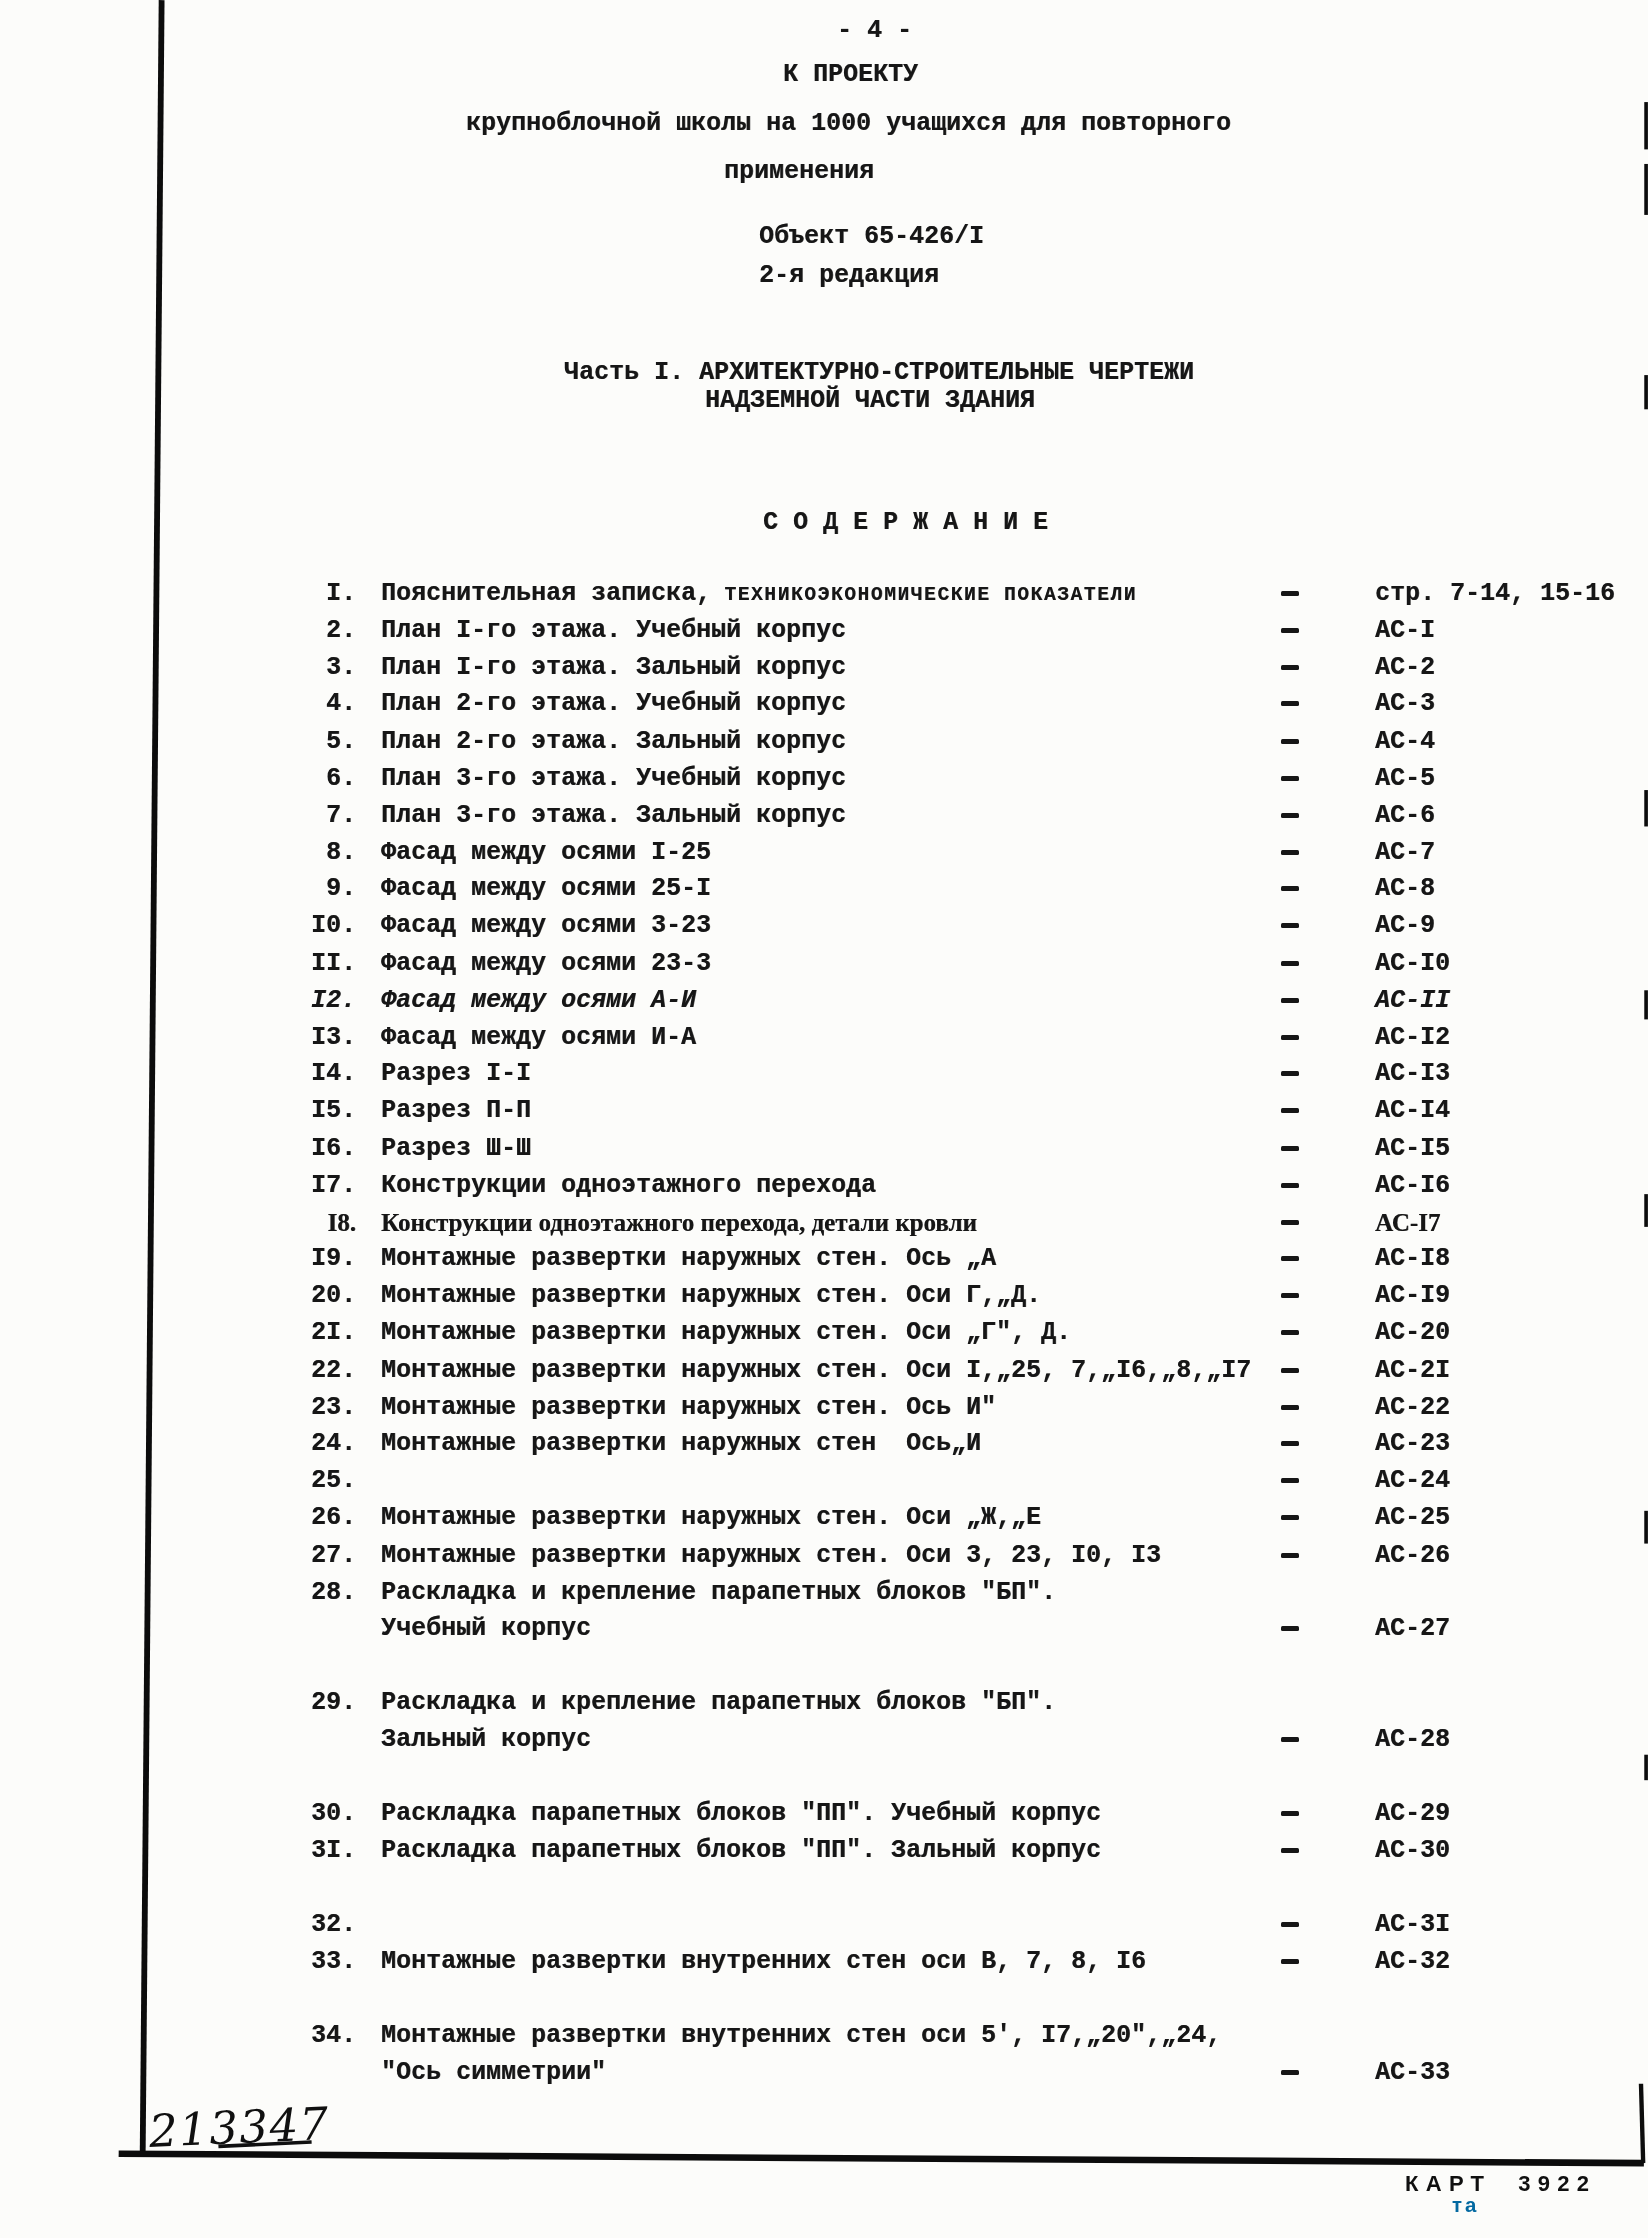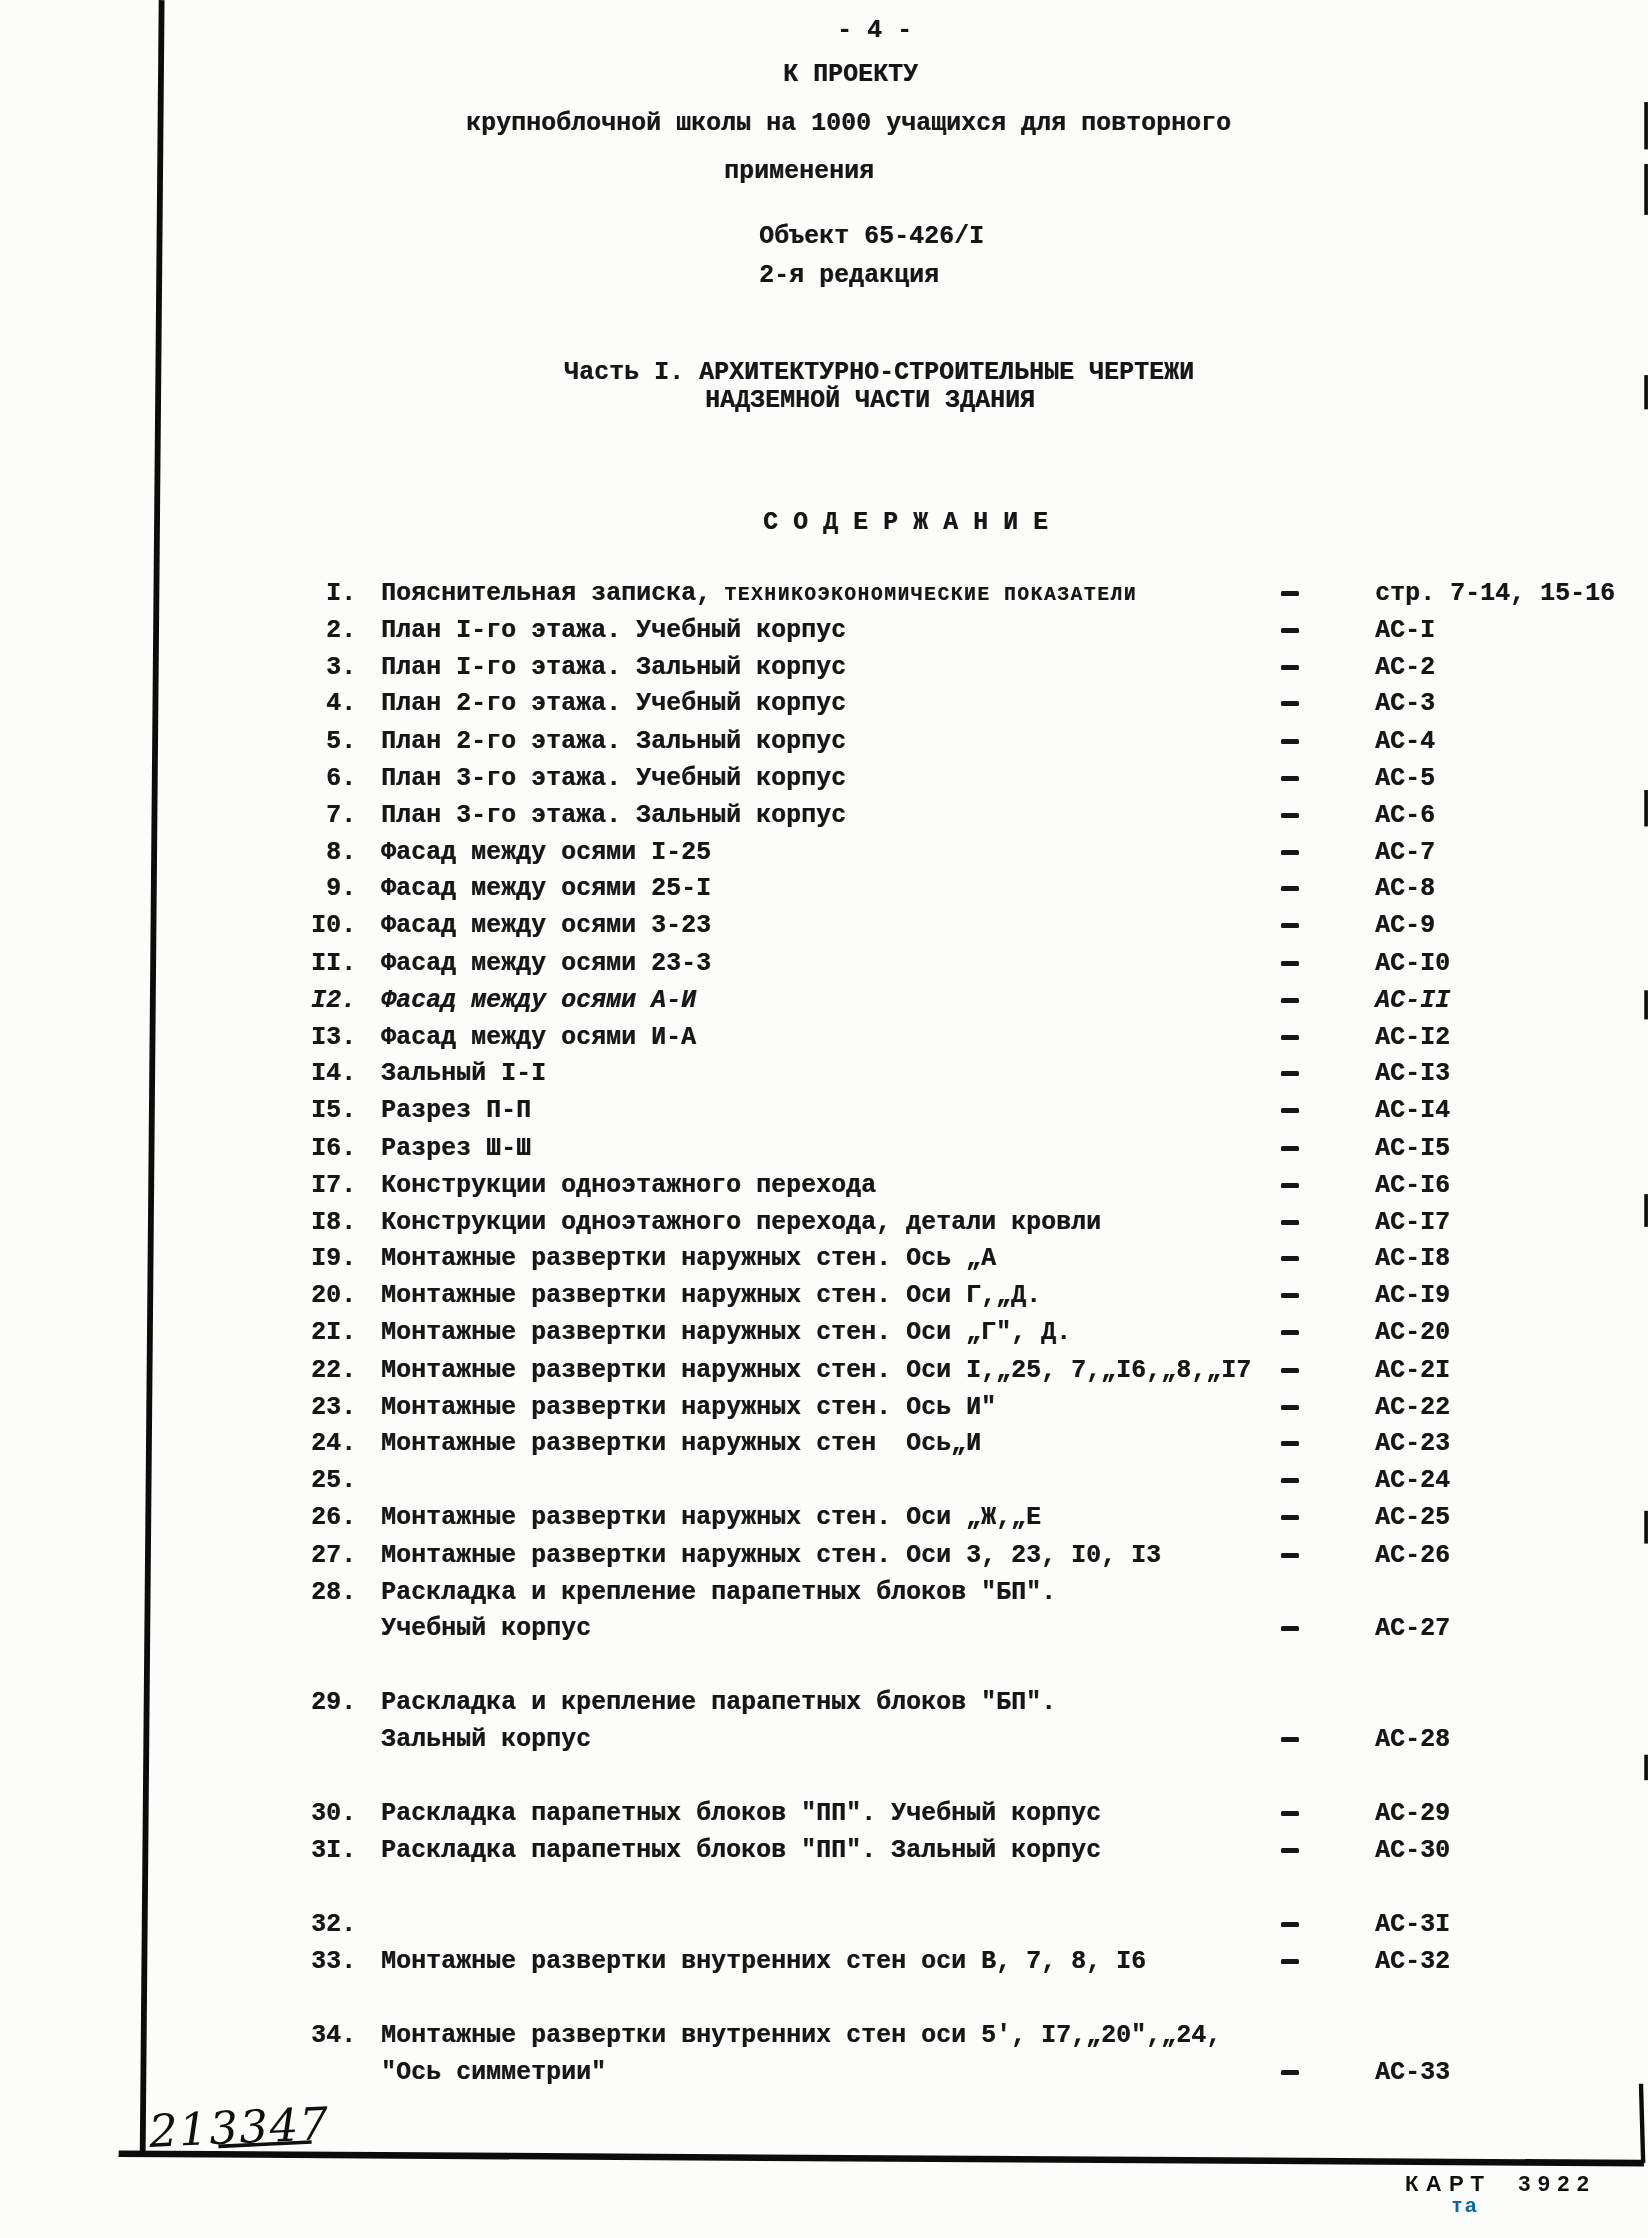--- a/index.html
+++ b/index.html
@@ -106,25 +106,25 @@
       <div class="toc-row tw" style="top: 689px;"><span class="toc-num">4.</span><span class="toc-txt">План 2-го этажа. Учебный корпус</span><span class="toc-dash"></span><span class="toc-ref">АС-3</span></div>
       <div class="toc-row tw" style="top: 727px;"><span class="toc-num">5.</span><span class="toc-txt">План 2-го этажа. Зальный корпус</span><span class="toc-dash"></span><span class="toc-ref">АС-4</span></div>
       <div class="toc-row tw" style="top: 764px;"><span class="toc-num">6.</span><span class="toc-txt">План 3-го этажа. Учебный корпус</span><span class="toc-dash"></span><span class="toc-ref">АС-5</span></div>
       <div class="toc-row tw" style="top: 801px;"><span class="toc-num">7.</span><span class="toc-txt">План 3-го этажа. Зальный корпус</span><span class="toc-dash"></span><span class="toc-ref">АС-6</span></div>
       <div class="toc-row tw" style="top: 838px;"><span class="toc-num">8.</span><span class="toc-txt">Фасад между осями I-25</span><span class="toc-dash"></span><span class="toc-ref">АС-7</span></div>
       <div class="toc-row tw" style="top: 874px;"><span class="toc-num">9.</span><span class="toc-txt">Фасад между осями 25-I</span><span class="toc-dash"></span><span class="toc-ref">АС-8</span></div>
       <div class="toc-row tw" style="top: 911px;"><span class="toc-num">I0.</span><span class="toc-txt">Фасад между осями 3-23</span><span class="toc-dash"></span><span class="toc-ref">АС-9</span></div>
       <div class="toc-row tw" style="top: 949px;"><span class="toc-num">II.</span><span class="toc-txt">Фасад между осями 23-3</span><span class="toc-dash"></span><span class="toc-ref">АС-I0</span></div>
       <div class="toc-row tw" style="top: 986px; font-style: italic;"><span class="toc-num">I2.</span><span class="toc-txt">Фасад между осями А-И</span><span class="toc-dash"></span><span class="toc-ref">АС-II</span></div>
       <div class="toc-row tw" style="top: 1023px;"><span class="toc-num">I3.</span><span class="toc-txt">Фасад между осями И-А</span><span class="toc-dash"></span><span class="toc-ref">АС-I2</span></div>
-      <div class="toc-row tw" style="top: 1059px;"><span class="toc-num">I4.</span><span class="toc-txt">Зальный I-I</span><span class="toc-dash"></span><span class="toc-ref">АС-I3</span></div>
+      <div class="toc-row tw" style="top: 1059px;"><span class="toc-num">I4.</span><span class="toc-txt">Разрез I-I</span><span class="toc-dash"></span><span class="toc-ref">АС-I3</span></div>
       <div class="toc-row tw" style="top: 1096px;"><span class="toc-num">I5.</span><span class="toc-txt">Разрез П-П</span><span class="toc-dash"></span><span class="toc-ref">АС-I4</span></div>
       <div class="toc-row tw" style="top: 1134px;"><span class="toc-num">I6.</span><span class="toc-txt">Разрез Ш-Ш</span><span class="toc-dash"></span><span class="toc-ref">АС-I5</span></div>
       <div class="toc-row tw" style="top: 1171px;"><span class="toc-num">I7.</span><span class="toc-txt">Конструкции одноэтажного перехода</span><span class="toc-dash"></span><span class="toc-ref">АС-I6</span></div>
-      <div class="toc-row tw" style="top: 1208px;"><span class="toc-num">I8.</span><span class="toc-txt">Конструкции одноэтажного перехода, детали кровли</span><span class="toc-dash"></span><span class="toc-ref">АС-I7</span></div>
+      <div class="toc-row tw" style="top: 1208px; font-family: Liberation Serif, serif;"><span class="toc-num">I8.</span><span class="toc-txt">Конструкции одноэтажного перехода, детали кровли</span><span class="toc-dash"></span><span class="toc-ref">АС-I7</span></div>
       <div class="toc-row tw" style="top: 1244px;"><span class="toc-num">I9.</span><span class="toc-txt">Монтажные развертки наружных стен. Ось „А</span><span class="toc-dash"></span><span class="toc-ref">АС-I8</span></div>
       <div class="toc-row tw" style="top: 1281px;"><span class="toc-num">20.</span><span class="toc-txt">Монтажные развертки наружных стен. Оси Г,„Д.</span><span class="toc-dash"></span><span class="toc-ref">АС-I9</span></div>
       <div class="toc-row tw" style="top: 1318px;"><span class="toc-num">2I.</span><span class="toc-txt">Монтажные развертки наружных стен. Оси „Г", Д.</span><span class="toc-dash"></span><span class="toc-ref">АС-20</span></div>
       <div class="toc-row tw" style="top: 1356px;"><span class="toc-num">22.</span><span class="toc-txt">Монтажные развертки наружных стен. Оси I,„25, 7,„I6,„8,„I7</span><span class="toc-dash"></span><span class="toc-ref">АС-2I</span></div>
       <div class="toc-row tw" style="top: 1393px;"><span class="toc-num">23.</span><span class="toc-txt">Монтажные развертки наружных стен. Ось И"</span><span class="toc-dash"></span><span class="toc-ref">АС-22</span></div>
       <div class="toc-row tw" style="top: 1429px;"><span class="toc-num">24.</span><span class="toc-txt">Монтажные развертки наружных стен  Ось„И</span><span class="toc-dash"></span><span class="toc-ref">АС-23</span></div>
       <div class="toc-row tw" style="top: 1466px;"><span class="toc-num">25.</span><span class="toc-dash"></span><span class="toc-ref">АС-24</span></div>
       <div class="toc-row tw" style="top: 1503px;"><span class="toc-num">26.</span><span class="toc-txt">Монтажные развертки наружных стен. Оси „Ж,„Е</span><span class="toc-dash"></span><span class="toc-ref">АС-25</span></div>
       <div class="toc-row tw" style="top: 1541px;"><span class="toc-num">27.</span><span class="toc-txt">Монтажные развертки наружных стен. Оси 3, 23, I0, I3</span><span class="toc-dash"></span><span class="toc-ref">АС-26</span></div>
       <div class="toc-row tw" style="top: 1578px;"><span class="toc-num">28.</span><span class="toc-txt">Раскладка и крепление парапетных блоков "БП".</span></div>

